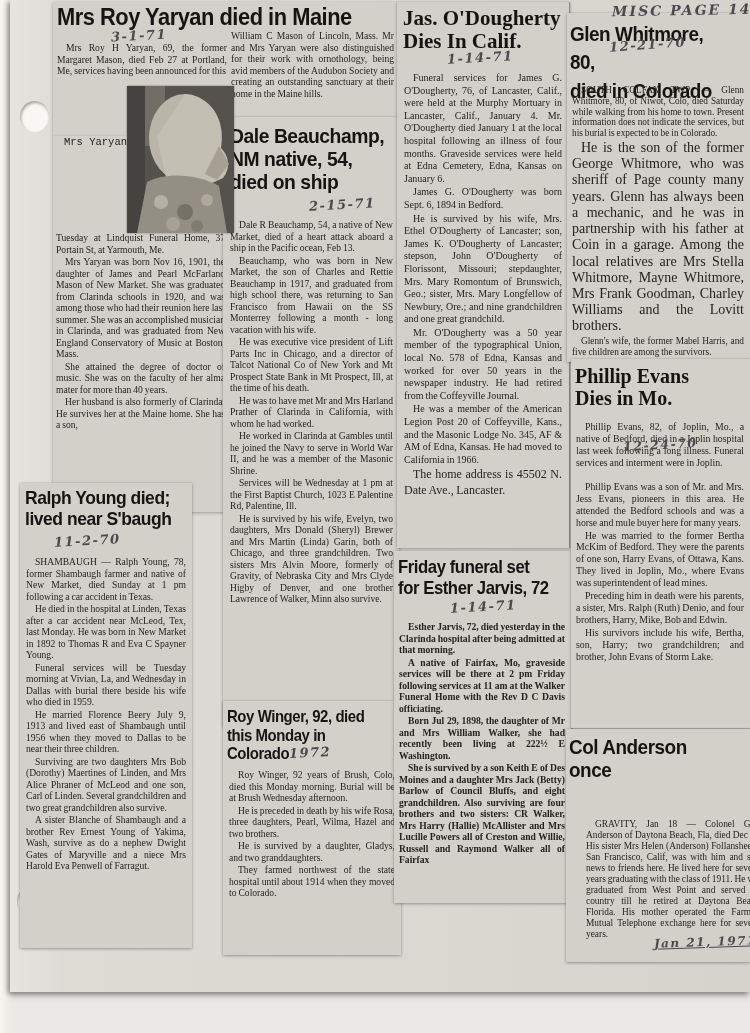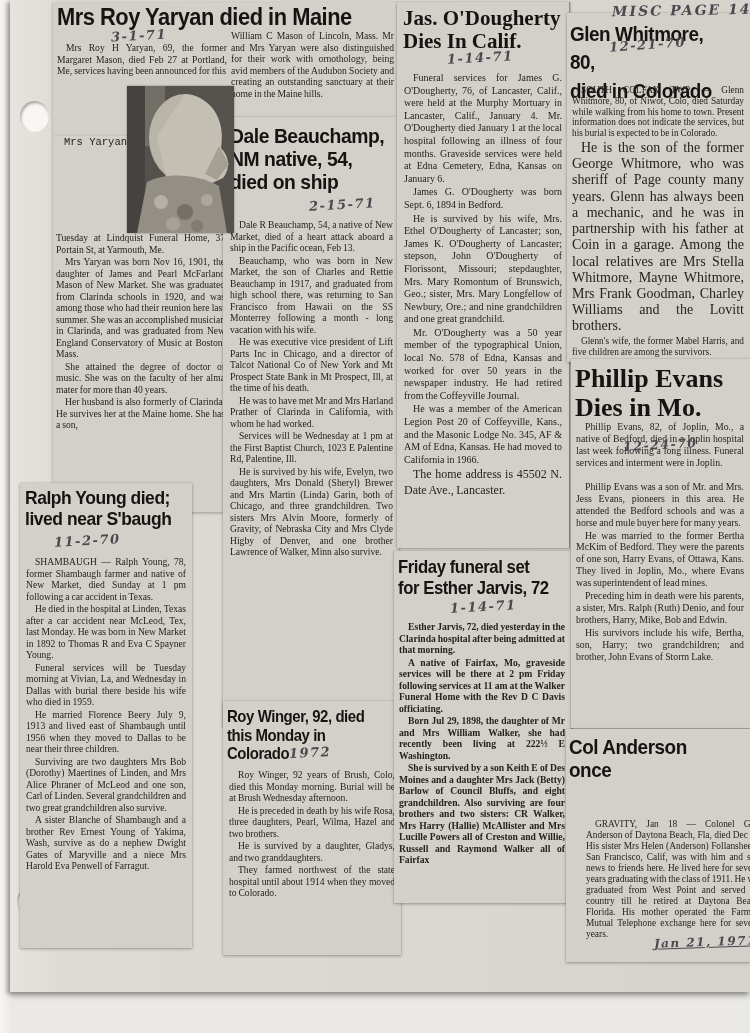--- a/index.html
+++ b/index.html
@@ -79,20 +79,21 @@
   <div class="clip" style="left:223px; top:117px; width:176px; height:610px;">
     <h2 class="hl" style="left:7px; top:7px; font-size:21px; transform:scaleX(0.92);">Dale Beauchamp,
 NM native, 54,
 died on ship</h2>
     <span class="hw" style="left:86px; top:80px;">2-15-71</span>
     <div class="bd" style="left:7px; top:102px; width:163px; height:502px;">
       <p>Dale R Beauchamp, 54, a native of New Market, died of a heart attack aboard a ship in the Pacific ocean, Feb 13.</p>
       <p>Beauchamp, who was born in New Market, the son of Charles and Rettie Beauchamp in 1917, and graduated from high school there, was returning to San Francisco from Hawaii on the SS Monterrey following a month - long vacation with his wife.</p>
       <p>He was executive vice president of Lift Parts Inc in Chicago, and a director of Talcot National Co of New York and Mt Prospect State Bank in Mt Prospect, Ill, at the time of his death.</p>
       <p>He was to have met Mr and Mrs Harland Prather of Clarinda in California, with whom he had worked.</p>
+      <p>He worked in Clarinda at Gambles until he joined the Navy to serve in World War II, and he was a member of the Masonic Shrine.</p>
       <p>Services will be Wednesday at 1 pm at the First Baptist Church, 1023 E Palentine Rd, Palentine, Ill.</p>
       <p>He is survived by his wife, Evelyn, two daughters, Mrs Donald (Sheryl) Brewer and Mrs Martin (Linda) Garin, both of Chicago, and three grandchildren. Two sisters Mrs Alvin Moore, formerly of Gravity, of Nebraska City and Mrs Clyde Higby of Denver, and one brother Lawrence of Walker, Minn also survive.</p>
     </div>
   </div>
 
   <div class="clip" style="left:20px; top:483px; width:172px; height:465px;">
     <h2 class="hl" style="left:5px; top:5px; font-size:19px; transform:scaleX(0.92);">Ralph Young died;
 lived near S'baugh</h2>
     <span class="hw" style="left:34px; top:50px;">11-2-70</span>
     <div class="bd" style="left:6px; top:73px; width:160px; height:386px;">
@@ -148,21 +149,21 @@
 died in Colorado</h2>
     <span class="hw" style="left:42px; top:24px; transform:rotate(-4deg);">12-21-70</span>
     <div class="bd" style="left:5px; top:72px; width:172px; height:272px;">
       <p style="font-size:9.3px; line-height:1.16;">SOUTH COLFAX TWP — Glenn Whitmore, 80, of Niwot, Colo, died Saturday while walking from his home to town. Present information does not indicate the services, but his burial is expected to be in Colorado.</p>
       <p style="font-size:14px; line-height:1.16;">He is the son of the former George Whitmore, who was sheriff of Page county many years. Glenn has always been a mechanic, and he was in partnership with his father at Coin in a garage. Among the local relatives are Mrs Stella Whitmore, Mayne Whitmore, Mrs Frank Goodman, Charley Williams and the Lovitt brothers.</p>
       <p style="font-size:9.3px; line-height:1.16;">Glenn's wife, the former Mabel Harris, and five children are among the survivors.</p>
     </div>
   </div>
 
   <div class="clip rule-right" style="left:571px; top:359px; width:179px; height:369px;">
-    <h2 class="hl hl-serif" style="left:4px; top:6px; font-size:26px;">Phillip Evans
+    <h2 class="hl hl-serif" style="left:4px; top:6px; font-size:20px;">Phillip Evans
 Dies in Mo.</h2>
     <span class="hw" style="left:52px; top:78px; font-size:12.5px;">12-24-70</span>
     <div class="bd" style="left:5px; top:62px; width:168px; height:300px;">
       <p style="font-size:9.8px; line-height:1.22;">Phillip Evans, 82, of Joplin, Mo., a native of Bedford, died in a Joplin hospital last week following a long illness. Funeral services and interment were in Joplin.</p>
       <p style="font-size:9.8px; line-height:1.22; margin-top:12px;">Phillip Evans was a son of Mr. and Mrs. Jess Evans, pioneers in this area. He attended the Bedford schools and was a horse and mule buyer here for many years.</p>
       <p style="font-size:9.8px; line-height:1.22;">He was married to the former Bertha McKim of Bedford. They were the parents of one son, Harry Evans, of Ottawa, Kans. They lived in Joplin, Mo., where Evans was superintendent of lead mines.</p>
       <p style="font-size:9.8px; line-height:1.22;">Preceding him in death were his parents, a sister, Mrs. Ralph (Ruth) Denio, and four brothers, Harry, Mike, Bob and Edwin.</p>
       <p style="font-size:9.8px; line-height:1.22;">His survivors include his wife, Bertha, son, Harry; two grandchildren; and brother, John Evans of Storm Lake.</p>
     </div>
   </div>

